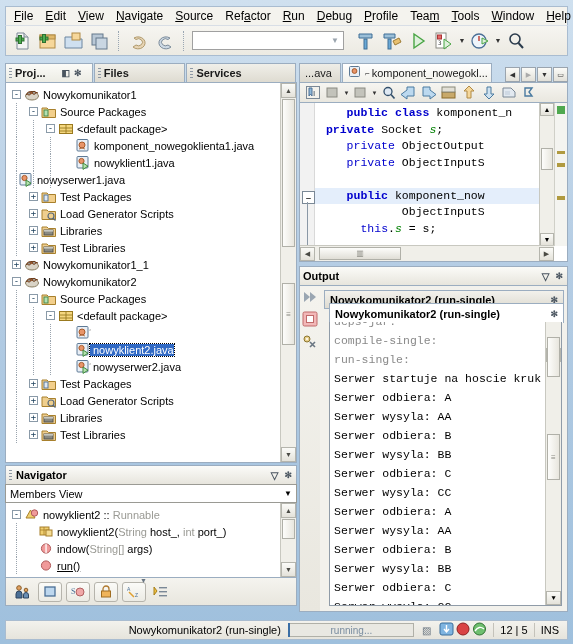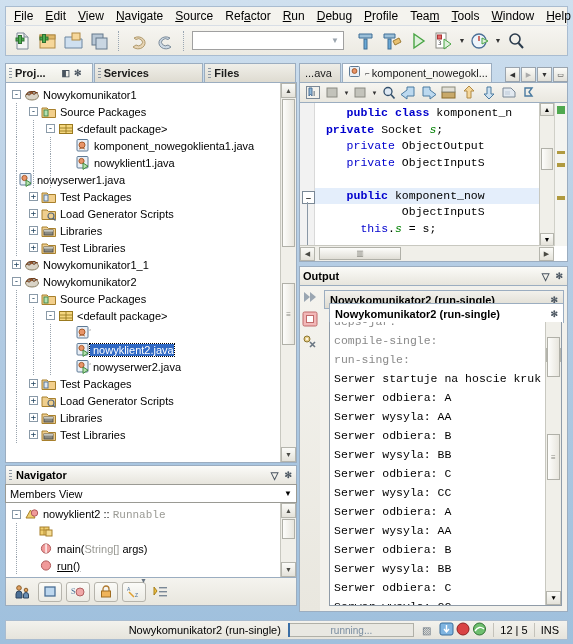--- a/index.html
+++ b/index.html
@@ -287,27 +287,27 @@
 
     <div class="leftcol">
 
       <div class="wintabs">
         <div class="wintab active" style="width:88px">
           <span class="grip"></span>
           <span>Proj...</span>
           <span class="tbicon" style="margin-left:16px">◧</span>
           <span class="tbicon" style="margin-left:4px">✻</span>
         </div>
+        <div class="wintab" style="width:92px">
+          <span class="grip"></span>
+          <span>Files</span>
+        </div>
         <div class="wintab" style="width:110px">
           <span class="grip"></span>
           <span>Services</span>
-        </div>
-        <div class="wintab" style="width:92px">
-          <span class="grip"></span>
-          <span>Files</span>
         </div>
       </div>
 
       <div class="panel" style="height:381px;">
         <div class="tree" id="tree-host">
             <div class="trow" style="padding-left: 6px;">
               <span class="exp">-</span>
               <span class="ico"><svg width="16" height="15" viewBox="0 0 16 15">
                   <ellipse cx="8" cy="9" rx="6.5" ry="4" fill="#d9d3c6" stroke="#8a7d60"></ellipse>
                   <path d="M2 8 q3 -6 12 -2" fill="#a05a30" stroke="#6a3a18"></path>
@@ -552,39 +552,40 @@
         <span style="font-size:8px">▼</span>
       </div>
       <div class="panel" style="height:75px;border-top:none">
         <div class="tree" id="nav-host">
             <div class="trow" style="padding-left: 6px;">
               <span class="exp">-</span>
               <span class="ico"><svg width="16" height="15" viewBox="0 0 16 15">
                   <path d="M2 11 l4.5 -8 4.5 8 z" fill="#f0d070" stroke="#a8802c"></path>
                   <circle cx="10.5" cy="6" r="3.2" fill="#f09a9a" stroke="#b05a5a"></circle>
                 </svg></span>
-              <span class="lbl"><span style="color: rgb(0, 0, 0);">nowyklient2 :: </span><span style="color: rgb(154, 154, 148); font-family: Liberation Mono, monospace;">Runnable</span></span>
+              <span class="lbl"><span style="color: rgb(0, 0, 0);">nowyklient2 :: </span><span style="color: rgb(154, 154, 148);">Runnable</span></span>
             </div>
             <div class="trow" style="padding-left: 20px;">
               <span class="guide" style="left: 10px;"></span>
               <span class="nexp"></span>
               <span class="ico"><svg width="16" height="15" viewBox="0 0 16 15">
                   <rect x="2" y="3" width="9" height="8" fill="#f0cf70" stroke="#a8802c"></rect>
                   <path d="M2 6 h9 M6 3 v8" stroke="#a8802c" stroke-width="0.8"></path>
                   <rect x="8" y="6" width="6" height="6" fill="#f5dd95" stroke="#a8802c"></rect>
                 </svg></span>
+              <span class="lbl"><span style="color: rgb(0, 0, 0);">nowyklient2(</span><span style="color: rgb(154, 154, 148);">String</span><span style="color: rgb(0, 0, 0);"> host_, </span><span style="color: rgb(154, 154, 148);">int</span><span style="color: rgb(0, 0, 0);"> port_)</span></span>
             </div>
             <div class="trow" style="padding-left: 20px;">
               <span class="guide" style="left: 10px;"></span>
               <span class="nexp"></span>
               <span class="ico"><svg width="16" height="15" viewBox="0 0 16 15">
                   <circle cx="8" cy="7.5" r="4.6" fill="#f09a9a" stroke="#b05a5a"></circle>
                   <rect x="7.4" y="3" width="1.3" height="9" fill="#fff"></rect>
                 </svg></span>
-              <span class="lbl"><span style="color: rgb(0, 0, 0);">main(</span><span style="color: rgb(154, 154, 148);">String[]</span><span style="color: rgb(0, 0, 0);"> args)</span></span>
+              <span class="lbl"><span style="color: rgb(0, 0, 0);">indow(</span><span style="color: rgb(154, 154, 148);">String[]</span><span style="color: rgb(0, 0, 0);"> args)</span></span>
             </div>
             <div class="trow" style="padding-left: 20px;">
               <span class="guide" style="left: 10px;"></span>
               <span class="nexp"></span>
               <span class="ico"><svg width="16" height="15" viewBox="0 0 16 15">
                   <circle cx="8" cy="7.5" r="4.6" fill="#f09a9a" stroke="#b05a5a"></circle>
                 </svg></span>
               <span class="lbl"><span style="color: rgb(0, 0, 0); text-decoration: underline;">run()</span></span>
             </div>
           </div>

